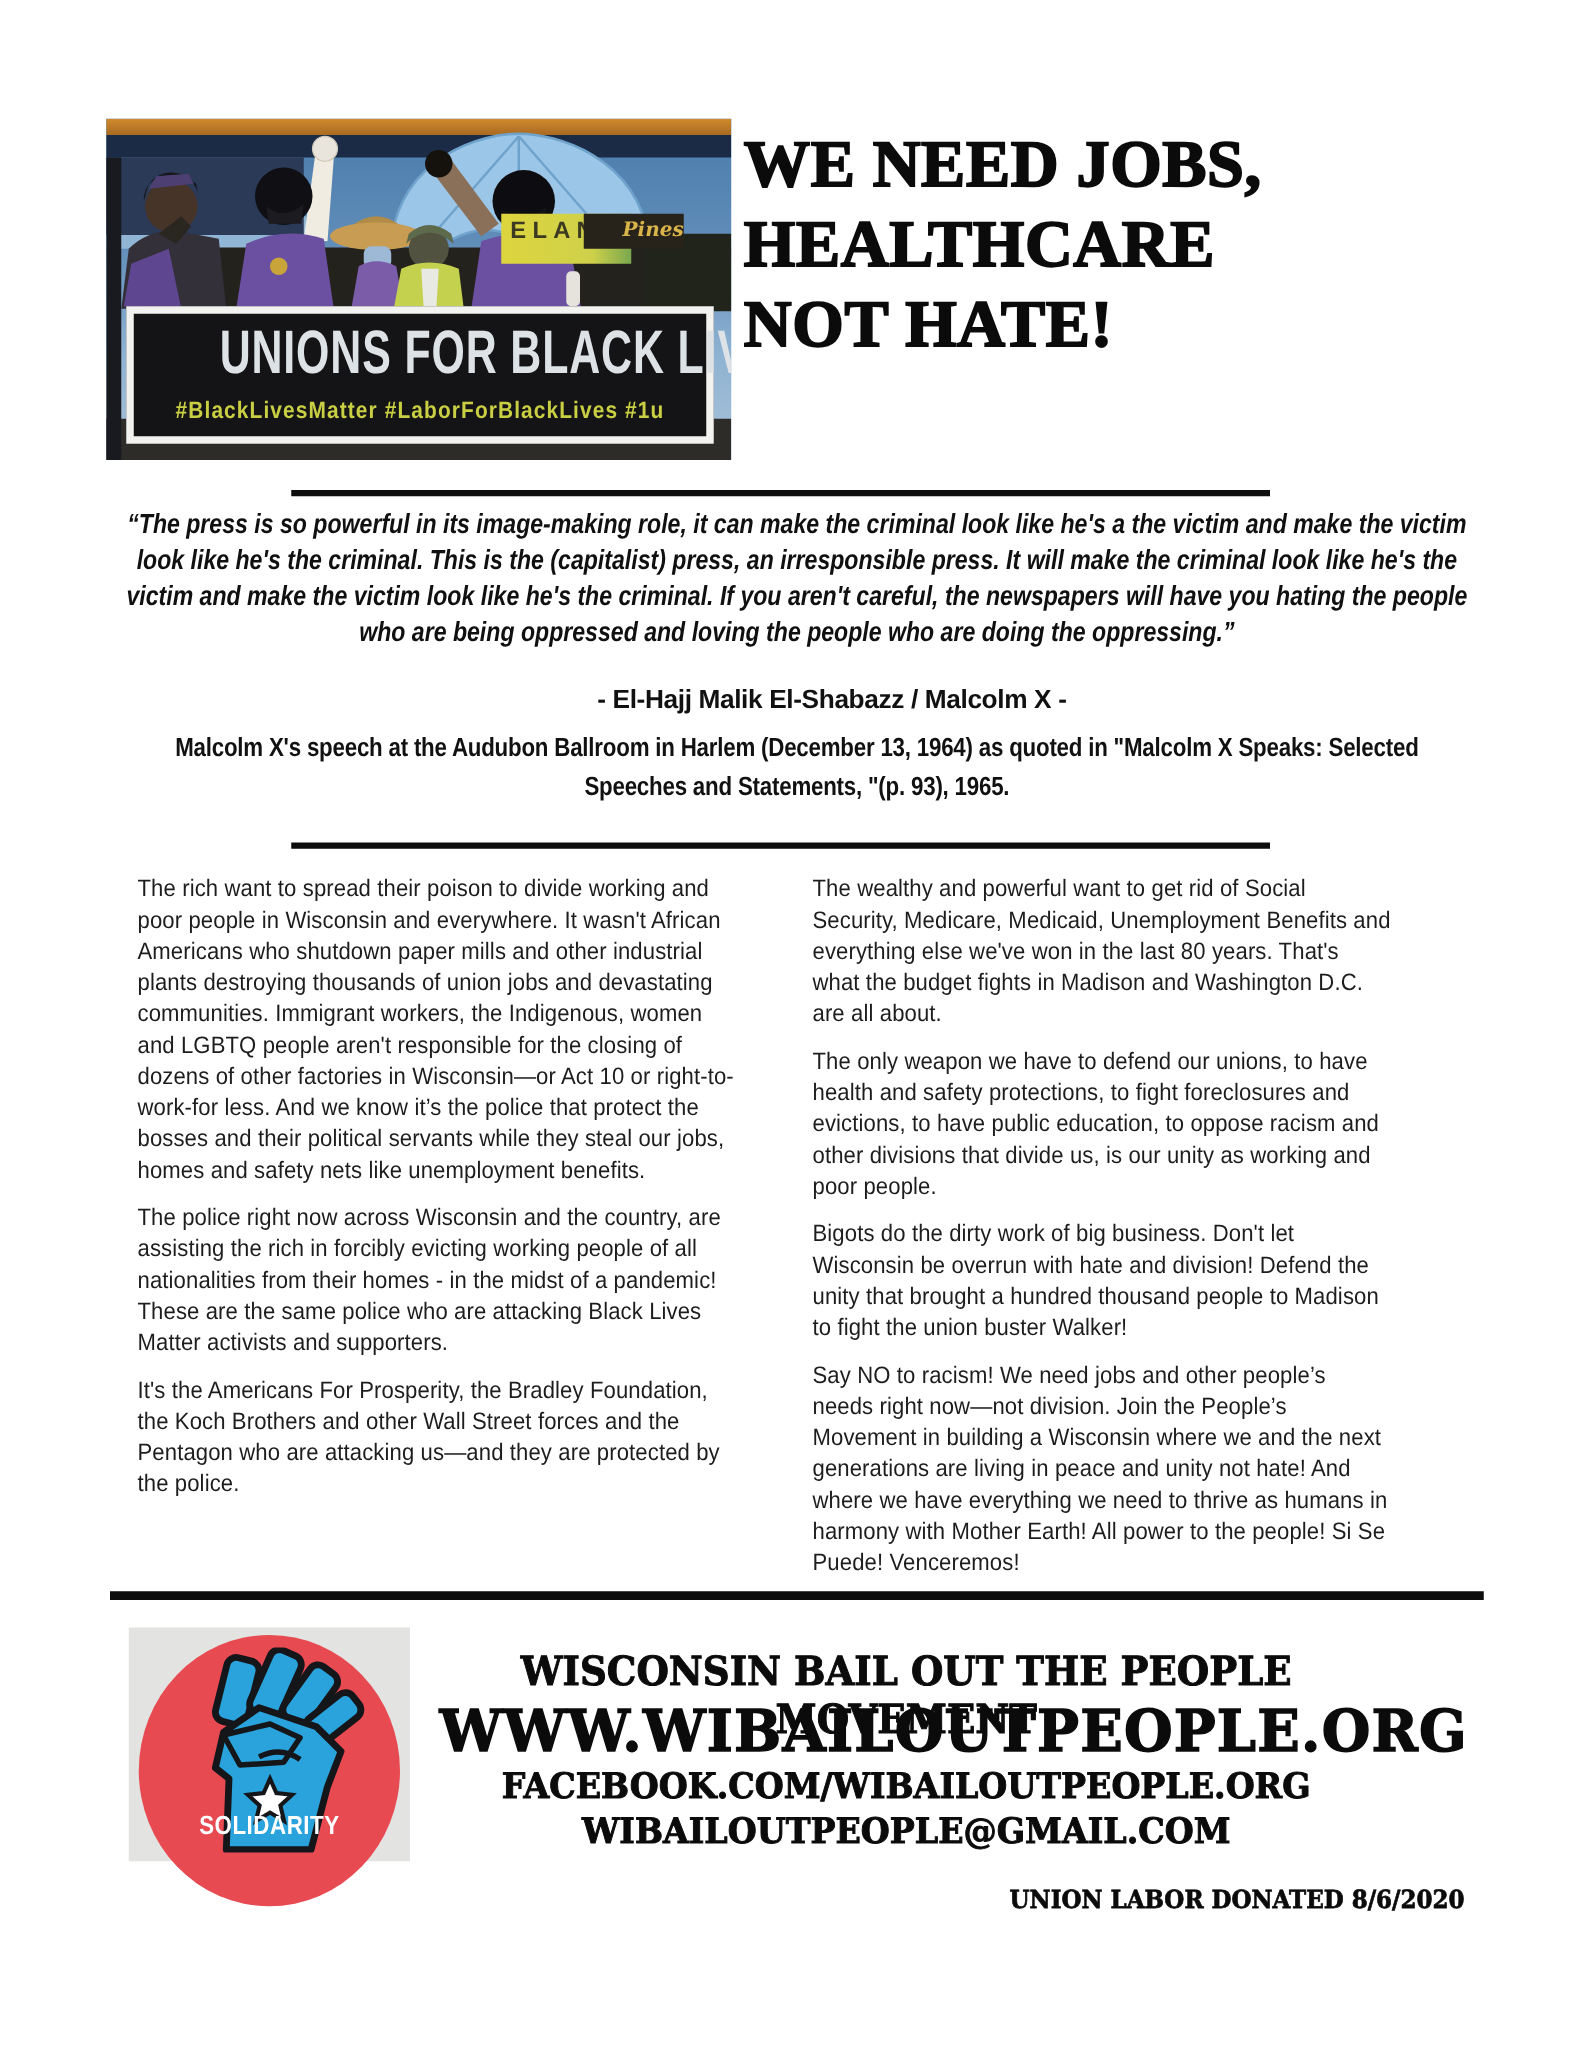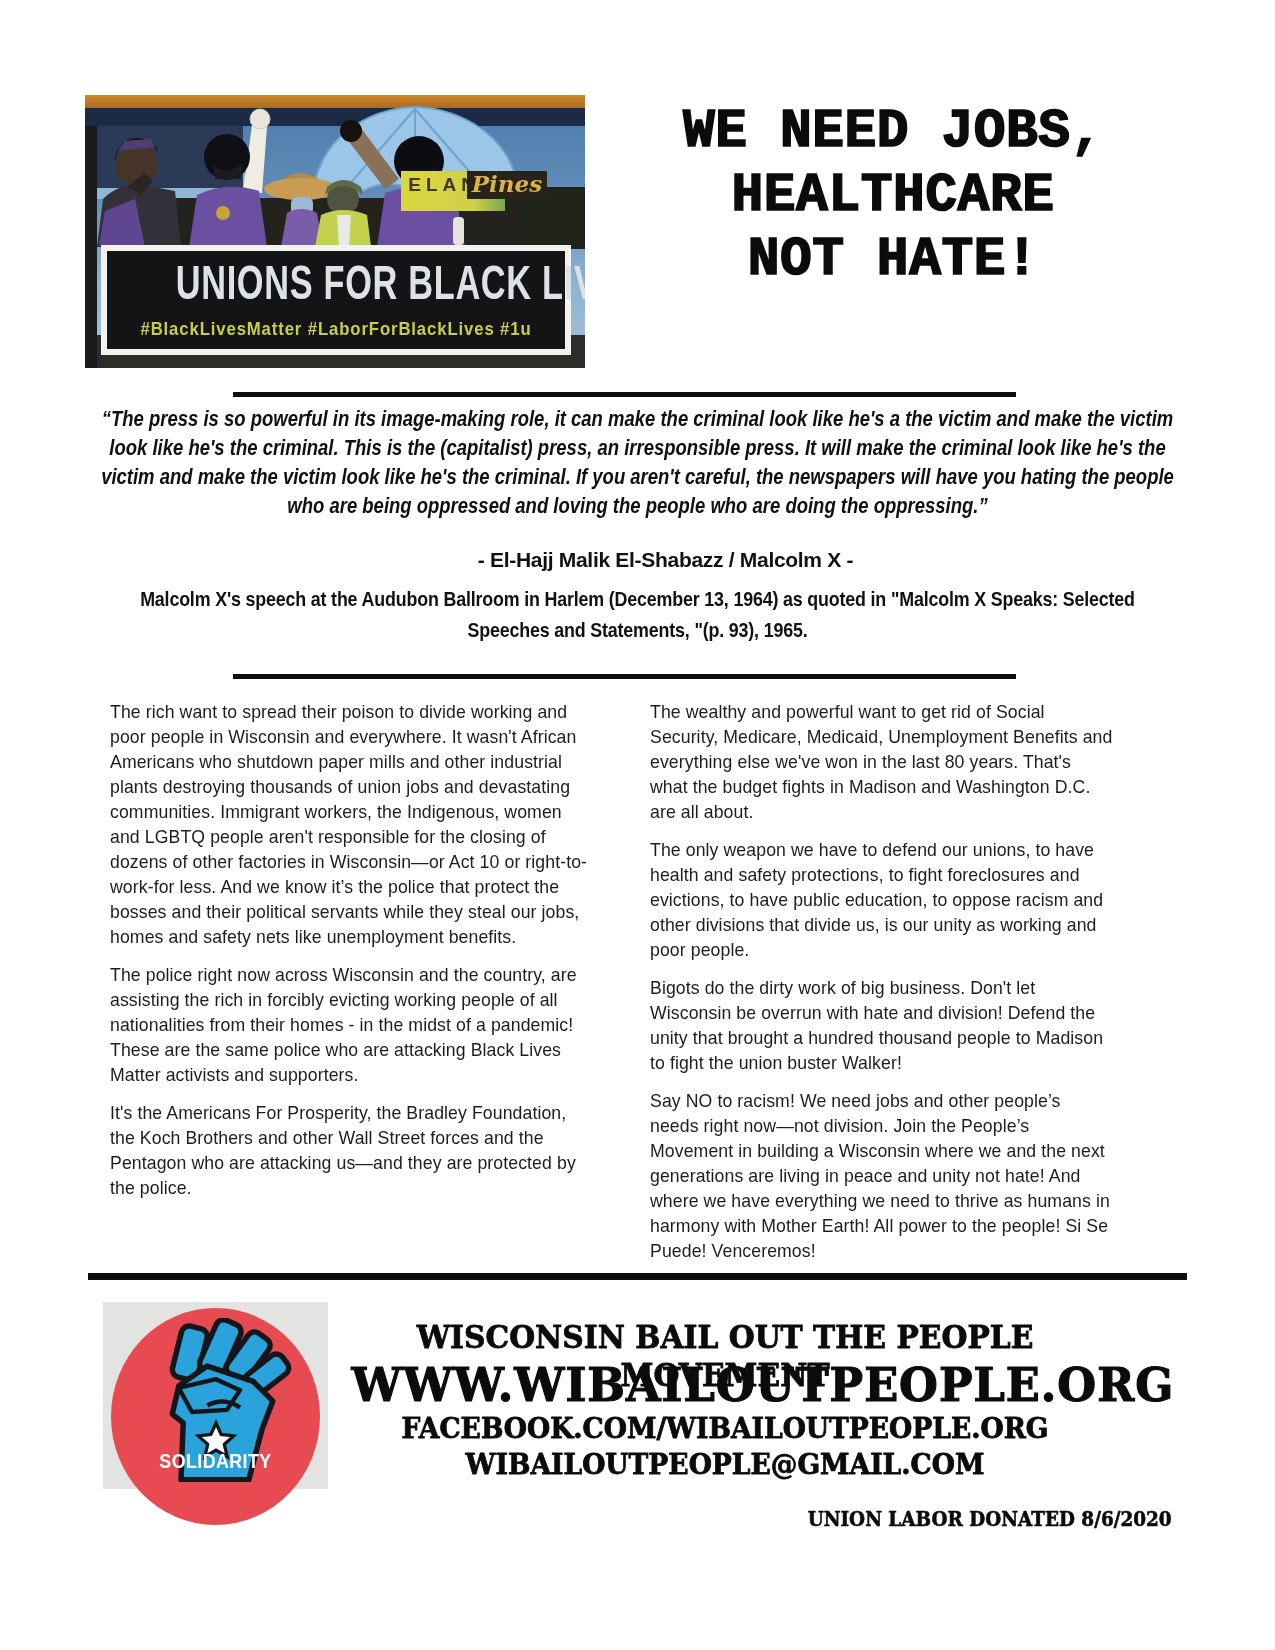--- a/index.html
+++ b/index.html
@@ -21,26 +21,26 @@
   .ph-svg{left:0;top:0;width:500px;height:273px;}
   .banner{left:16px;top:150px;width:470px;height:110px;background:#141417;
           border:6px solid #f2f2f1;box-sizing:border-box;text-align:center;z-index:4;}
   .banner-title{margin-top:1px;color:#dde2e6;font-weight:700;font-size:49px;line-height:60px;
                 white-space:nowrap;transform:scaleX(.70);letter-spacing:1px;}
   .banner-tags{color:#c9cf43;font-weight:700;font-size:19px;line-height:22px;margin-top:6px;
                white-space:nowrap;transform:scaleX(.88);letter-spacing:1px;}
   .sign-left{left:278px;top:76px;width:104px;height:40px;background:linear-gradient(90deg,#ddd53e 0%,#cfd04a 70%,#79a84e 100%);
              color:#3c3a20;font-weight:700;font-size:19px;line-height:28px;text-align:center;letter-spacing:5px;z-index:2;margin-left:38px;}
   .sign-right{left:382px;top:76px;width:80px;height:28px;background:#28231a;color:#d9b44a;
-              font-style:italic;font-weight:700;font-size:23px;line-height:26px;text-align:center;
+              font-style:italic;font-weight:700;font-size:16px;line-height:26px;text-align:right;
               font-family:"DejaVu Serif",serif;z-index:2;}
 
   
-  .headline{left:595px;top:100px;width:596px;text-align:center;color:#0b0b0b;
-            font-family:Liberation Mono, monospace;font-weight:700;font-size:53px;line-height:64px;
+  .headline{left:595px;top:100px;width:596px;color:#0b0b0b;
+            font-family:Liberation Serif, serif;font-weight:700;font-size:53px;line-height:64px;
             letter-spacing:.5px;-webkit-text-stroke:1.6px #0b0b0b;}
 
   .rule{background:#0d0d0d;}
   .rule1{left:233px;top:392px;width:783px;height:5px;}
   .rule2{left:233px;top:674px;width:783px;height:5px;}
   .rule3{left:88px;top:1273px;width:1099px;height:7px;}
 
   
   .quote{left:-3px;top:404px;width:1281px;transform:scaleX(.84);text-align:center;
          color:#101010;font-weight:700;font-style:italic;font-size:22px;line-height:29px;}

